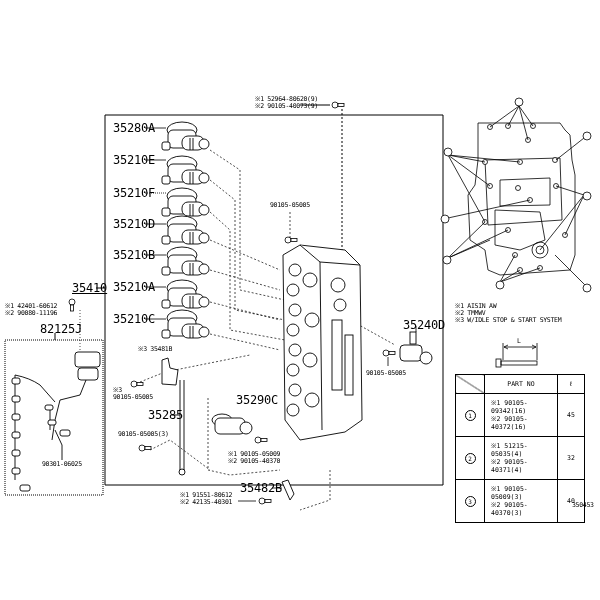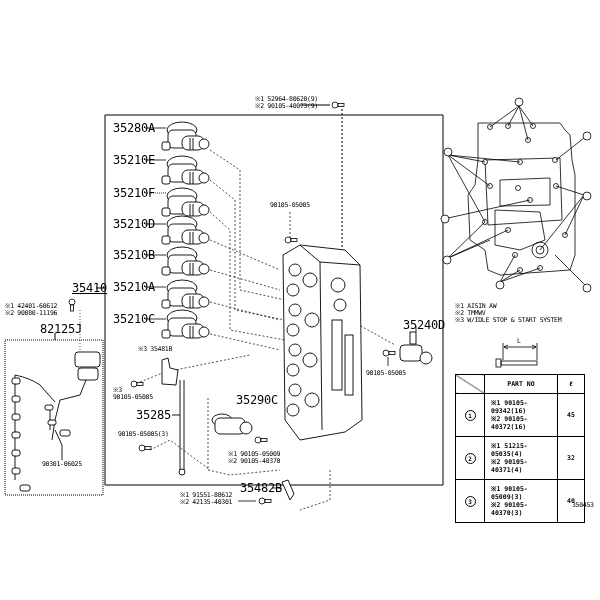--- a/index.html
+++ b/index.html
@@ -1,21 +1,21 @@
 <!DOCTYPE html>
 <html><head>
 <meta charset="utf-8">
 <style>
   html,body{margin:0;padding:0;background:#fff;}
   body{width:600px;height:600px;position:relative;overflow:hidden;font-family:"DejaVu Sans Mono","Liberation Mono",monospace;color:#000;}
   .lbl{position:absolute;font-size:12px;line-height:8px;white-space:nowrap;letter-spacing:-0.2px;}
   .lbl2{position:absolute;font-size:6.5px;line-height:7.5px;white-space:nowrap;letter-spacing:-0.3px;}
   svg{position:absolute;left:0;top:0;}
   .tbl{position:absolute;left:455px;top:374px;width:130px;border-collapse:collapse;font-size:6.5px;}
-  .tbl td,.tbl th{border:1px solid #000;text-align:center;padding:5px;font-weight:bold;}
+  .tbl td,.tbl th{border:1px solid #000;text-align:center;padding:5px;font-weight:normal;}
   .tbl .pn{text-align:left;padding-left:6px;line-height:8px;}
   .circ{display:inline-block;width:9px;height:9px;border:1px solid #000;border-radius:50%;font-size:6px;line-height:9px;text-align:center;}
 </style>
 </head>
 <body>
 
 <svg width="600" height="600" viewBox="0 0 600 600">
   <g fill="none" stroke="#000" stroke-width="1">
 
     <path d="M105 115 H443 V485 H105 Z"></path>
@@ -308,21 +308,21 @@
 
 <div class="lbl2" style="left:270px;top:202px;">90105-05005</div>
 
 <div class="lbl" style="left:403px;top:321px;">35240D</div>
 <div class="lbl2" style="left:366px;top:370px;">90105-05005</div>
 
 <div class="lbl2" style="left:138px;top:346px;">※3 35481B</div>
 <div class="lbl2" style="left:113px;top:387px;">※3</div>
 <div class="lbl2" style="left:113px;top:394px;">90105-05005</div>
 
-<div class="lbl" style="left:136px;top:411px;">35285</div>
+<div class="lbl" style="left:148px;top:411px;">35285</div>
 <div class="lbl2" style="left:118px;top:431px;">90105-05005(3)</div>
 
 <div class="lbl" style="left:236px;top:396px;">35290C</div>
 <div class="lbl2" style="left:228px;top:451px;">※1 90105-05009</div>
 <div class="lbl2" style="left:228px;top:458px;text-align:right;">※2 90105-40370</div>
 
 <div class="lbl" style="left:240px;top:484px;">35482B</div>
 <div class="lbl2" style="left:180px;top:492px;">※1 91551-80612</div>
 <div class="lbl2" style="left:180px;top:499px;">※2 42135-40301</div>
 

